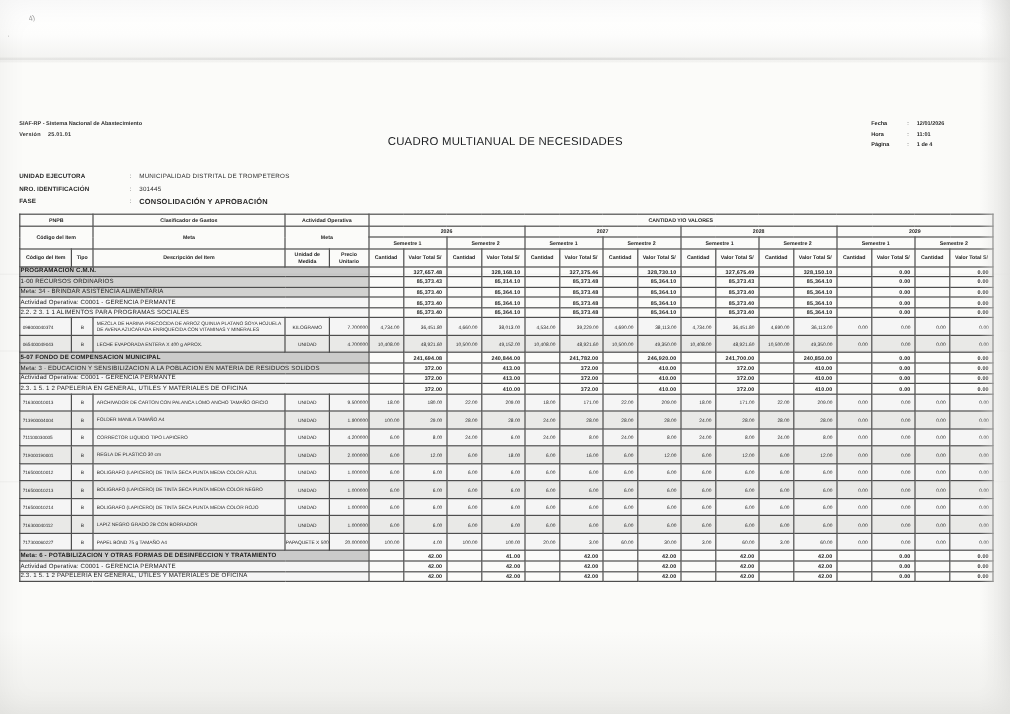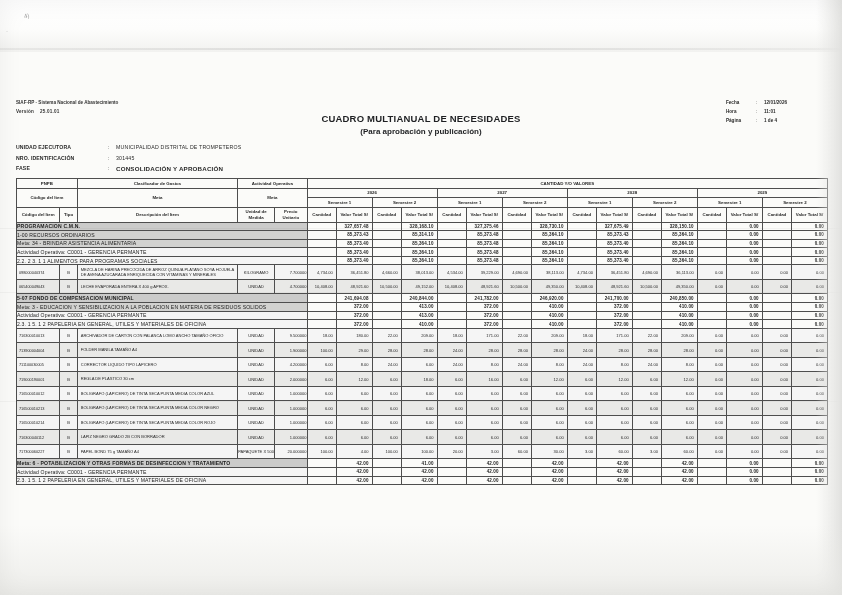--- a/index.html
+++ b/index.html
@@ -45,21 +45,21 @@
 
   .content{position:absolute;left:0;top:0;width:842px;height:595px;
     filter:contrast(.92) brightness(1.0);}
 
   
   .sysinfo{position:absolute;left:16px;top:99px;font-size:4.6px;color:#2c2c2c;line-height:1.9;}
   .sysinfo b{font-weight:bold;}
   .sysinfo .ver{letter-spacing:.2px;}
 
   .doctitle{position:absolute;left:0;top:113px;width:842px;text-align:center;}
-  .doctitle .t1{font-size:9.5px;font-weight:bold;color:#15171a;letter-spacing:.2px;}
+  .doctitle .t1{font-size:9.5px;font-weight:normal;color:#15171a;letter-spacing:.2px;}
   .doctitle .t2{font-size:8px;font-weight:bold;color:#15171a;margin-top:3px;}
 
   .stampbox{position:absolute;left:726px;top:99px;width:102px;font-size:4.6px;color:#232323;}
   .stampbox .row{display:flex;line-height:1.95;}
   .stampbox .lbl{width:30px;font-weight:bold;}
   .stampbox .col{width:8px;}
   .stampbox .val{font-weight:bold;}
 
   .ident{position:absolute;left:16px;top:142px;font-size:5.2px;color:#1d1d1d;}
   .ident .row{display:flex;line-height:2.05;}
@@ -128,21 +128,20 @@
       <div><b>SIAF-RP - Sistema Nacional de Abastecimiento</b></div>
       <div class="ver">
         <b>Versión</b>
         &nbsp;&nbsp;
         <b>25.01.01</b>
       </div>
     </div>
 
     <div class="doctitle">
       <div class="t1">CUADRO MULTIANUAL DE NECESIDADES</div>
-      <div class="t2">(Para aprobación y publicación)</div>
     </div>
 
     <div class="stampbox">
       <div class="row">
         <span class="lbl">Fecha</span>
         <span class="col">:</span>
         <span class="val">12/01/2026</span>
       </div>
       <div class="row">
         <span class="lbl">Hora</span>

